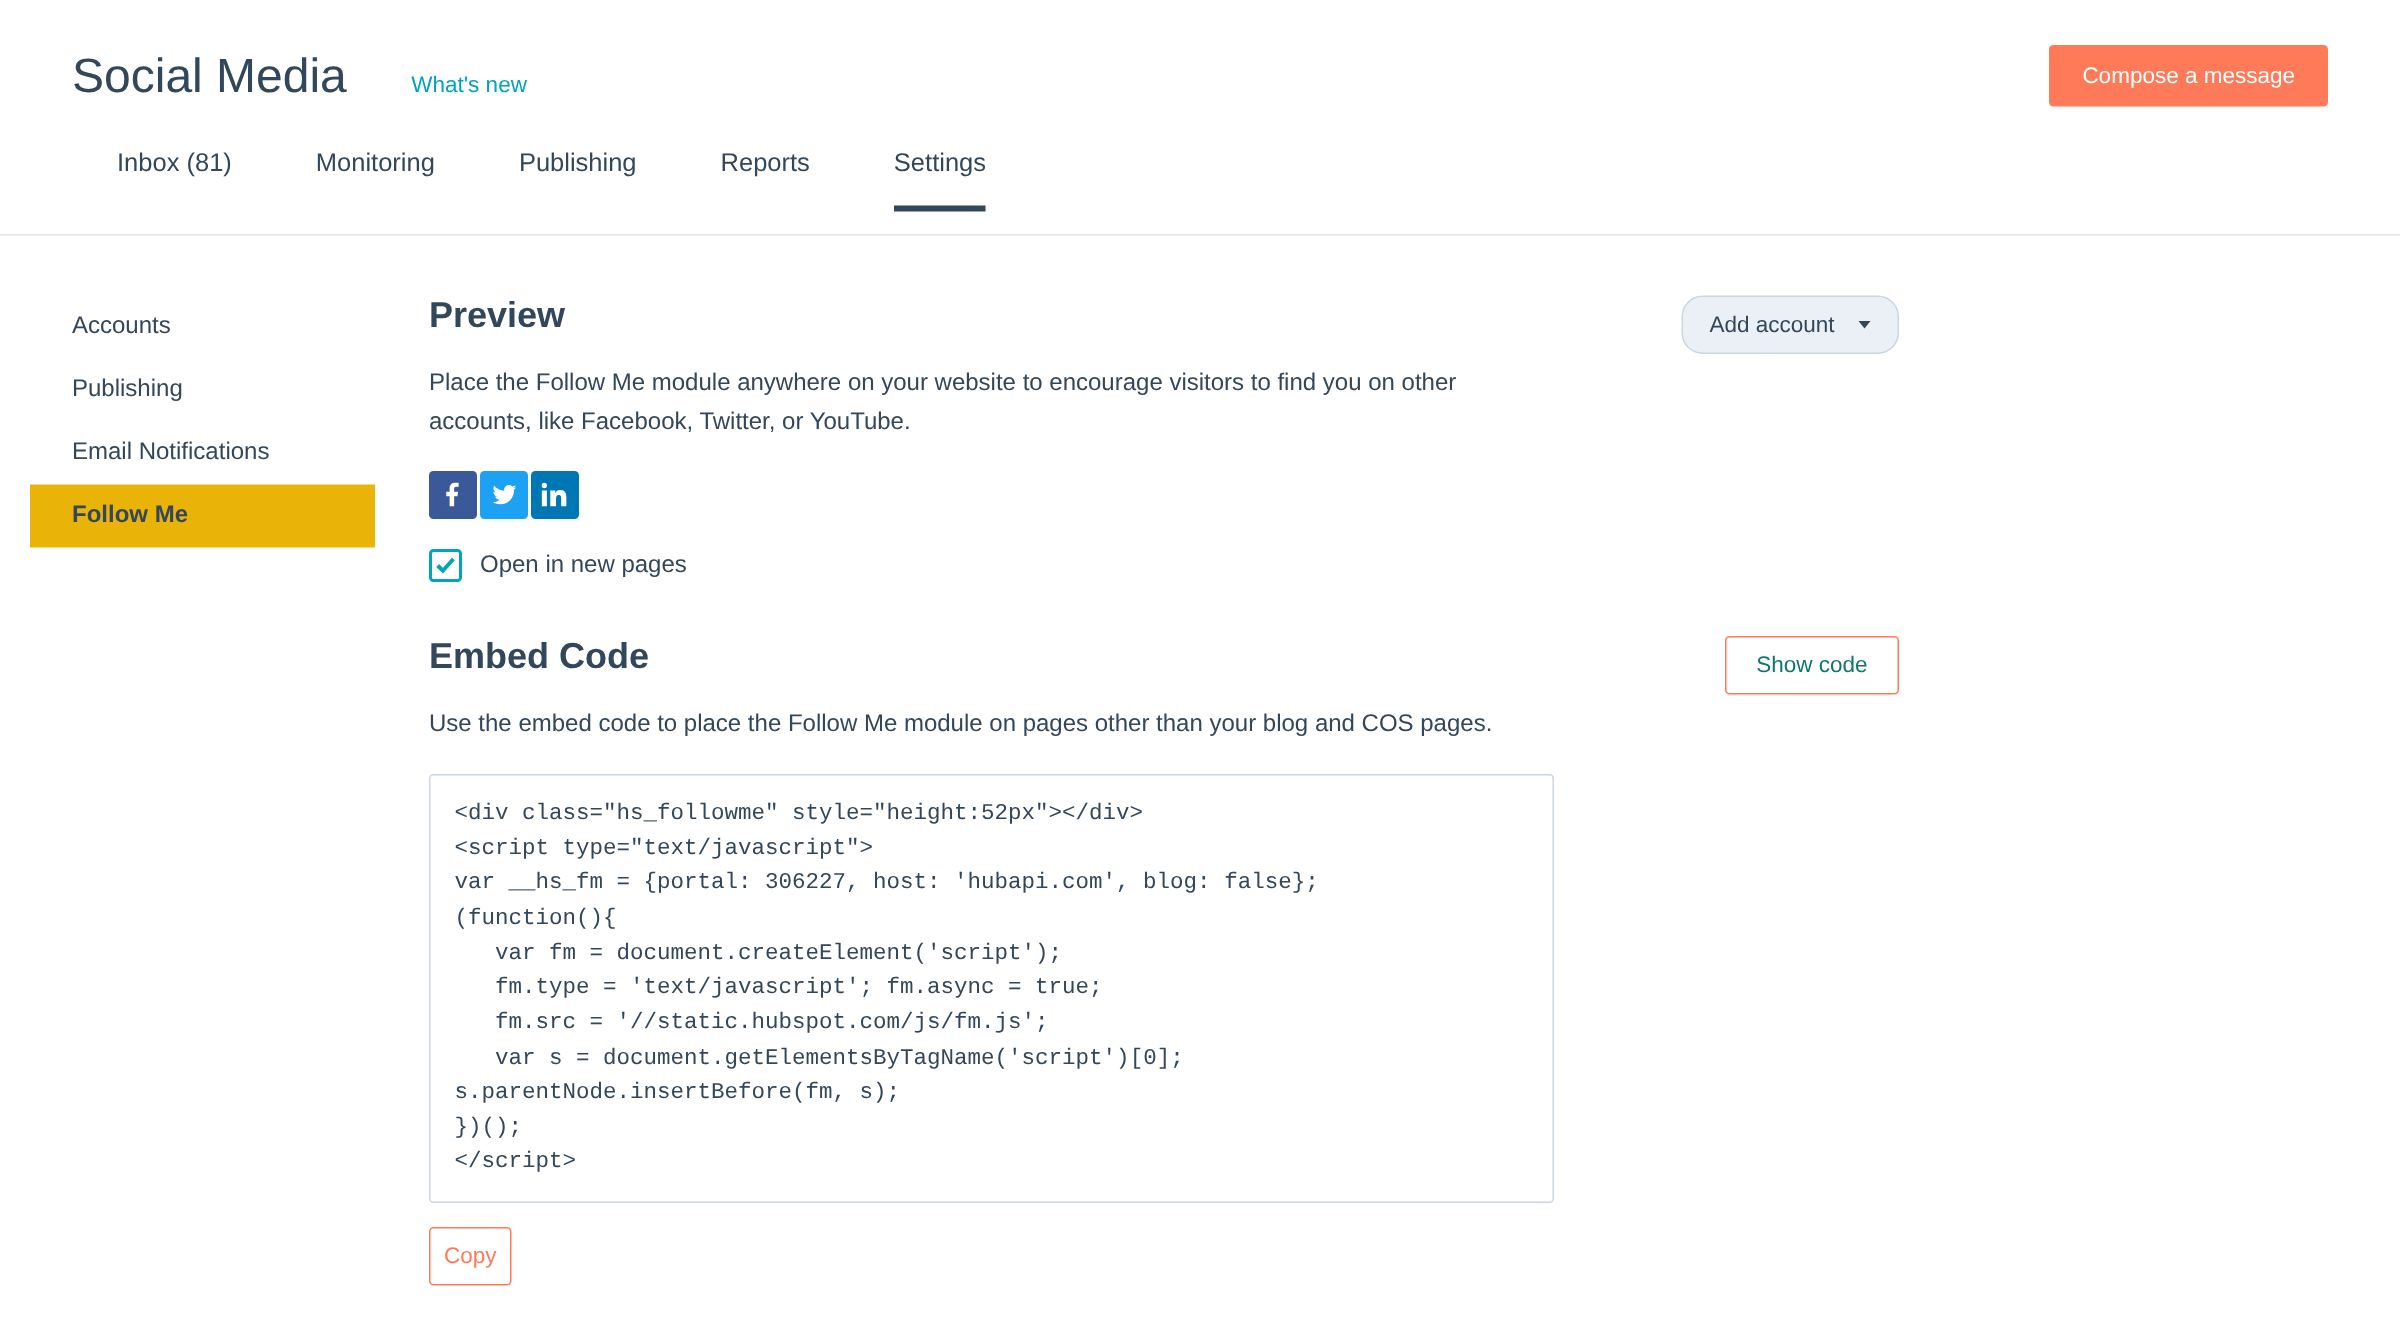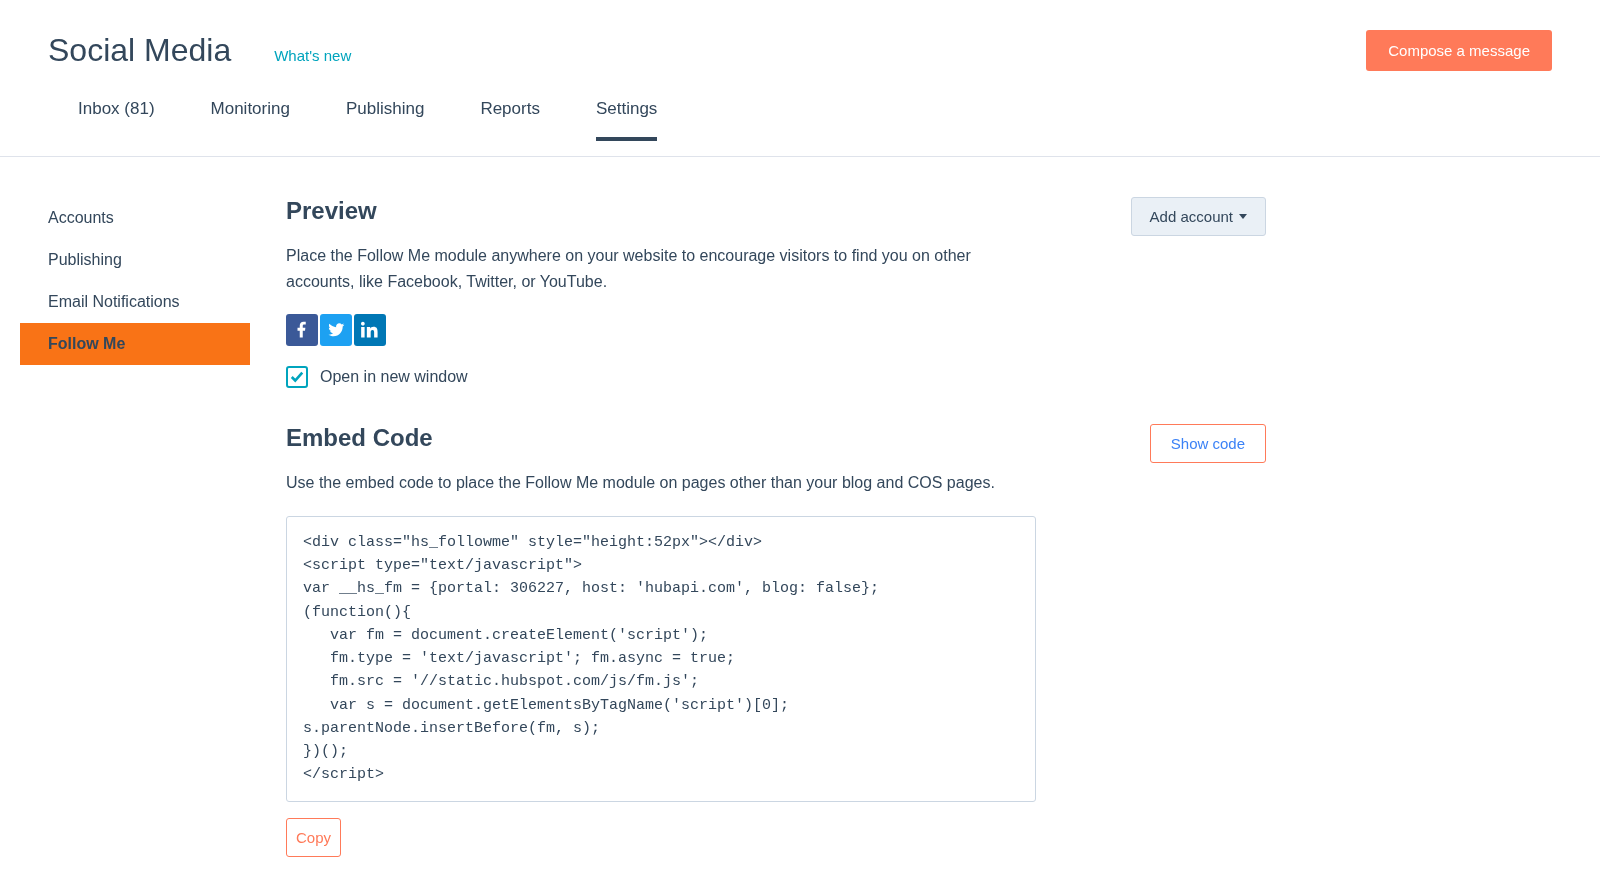--- a/index.html
+++ b/index.html
@@ -66,21 +66,21 @@
   width: 230px;
   flex-shrink: 0;
 }
 .sidebar-item {
   padding: 12px 28px;
   color: #33475b;
   font-size: 16px;
   cursor: pointer;
 }
 .sidebar-item.active {
-  background: #f97316;
+  background: #eab308;
   font-weight: 600;
 }
 .main {
   flex: 1;
   max-width: 980px;
 }
 .section-row {
   display: flex;
   justify-content: space-between;
   align-items: flex-start;
@@ -94,28 +94,28 @@
 .section-desc {
   font-size: 16px;
   color: #33475b;
   line-height: 1.6;
   max-width: 740px;
   margin-bottom: 20px;
 }
 .add-account-btn {
   background: #eaf0f6;
   border: 1px solid #cbd6e2;
-  border-radius: 3px;
+  border-radius: 14px;
   padding: 10px 18px;
   font-size: 15px;
   color: #33475b;
   cursor: pointer;
   display: inline-flex;
   align-items: center;
-  gap: 6px;
+  gap: 16px;
 }
 .caret-down {
   width: 0; height: 0;
   border-left: 4px solid transparent;
   border-right: 4px solid transparent;
   border-top: 5px solid #33475b;
 }
 .social-icons {
   display: flex;
   gap: 2px;
@@ -141,21 +141,21 @@
   border: 2px solid #00a4bd;
   border-radius: 3px;
   display: flex; align-items: center; justify-content: center;
   cursor: pointer;
 }
 .checkbox svg { width: 14px; height: 14px; stroke: #00a4bd; stroke-width: 3; fill: none; }
 .checkbox-label { font-size: 16px; color: #33475b; }
 .show-code-btn {
   background: #fff;
   border: 1px solid #ff7a59;
-  color: #3b82f6;
+  color: #0f766e;
   border-radius: 3px;
   padding: 10px 20px;
   font-size: 15px;
   cursor: pointer;
 }
 .code-box {
   border: 1px solid #cbd6e2;
   border-radius: 3px;
   padding: 14px 16px;
   font-family: "Courier New", monospace;
@@ -234,21 +234,21 @@
           </svg>
       </div>
     </div>
 
     <div class="checkbox-row">
       <div class="checkbox">
         <svg viewBox="0 0 16 16">
             <polyline points="2,8 6,12 14,3"></polyline>
           </svg>
       </div>
-      <span class="checkbox-label">Open in new window</span>
+      <span class="checkbox-label">Open in new pages</span>
     </div>
 
     <div class="section-row">
       <h2 class="section-title">Embed Code</h2>
       <button class="show-code-btn">Show code</button>
     </div>
 
     <p class="section-desc">Use the embed code to place the Follow Me module on pages other than your blog and COS pages.</p>
 
     <div class="code-box">&lt;div class="hs_followme" style="height:52px"&gt;&lt;/div&gt;

